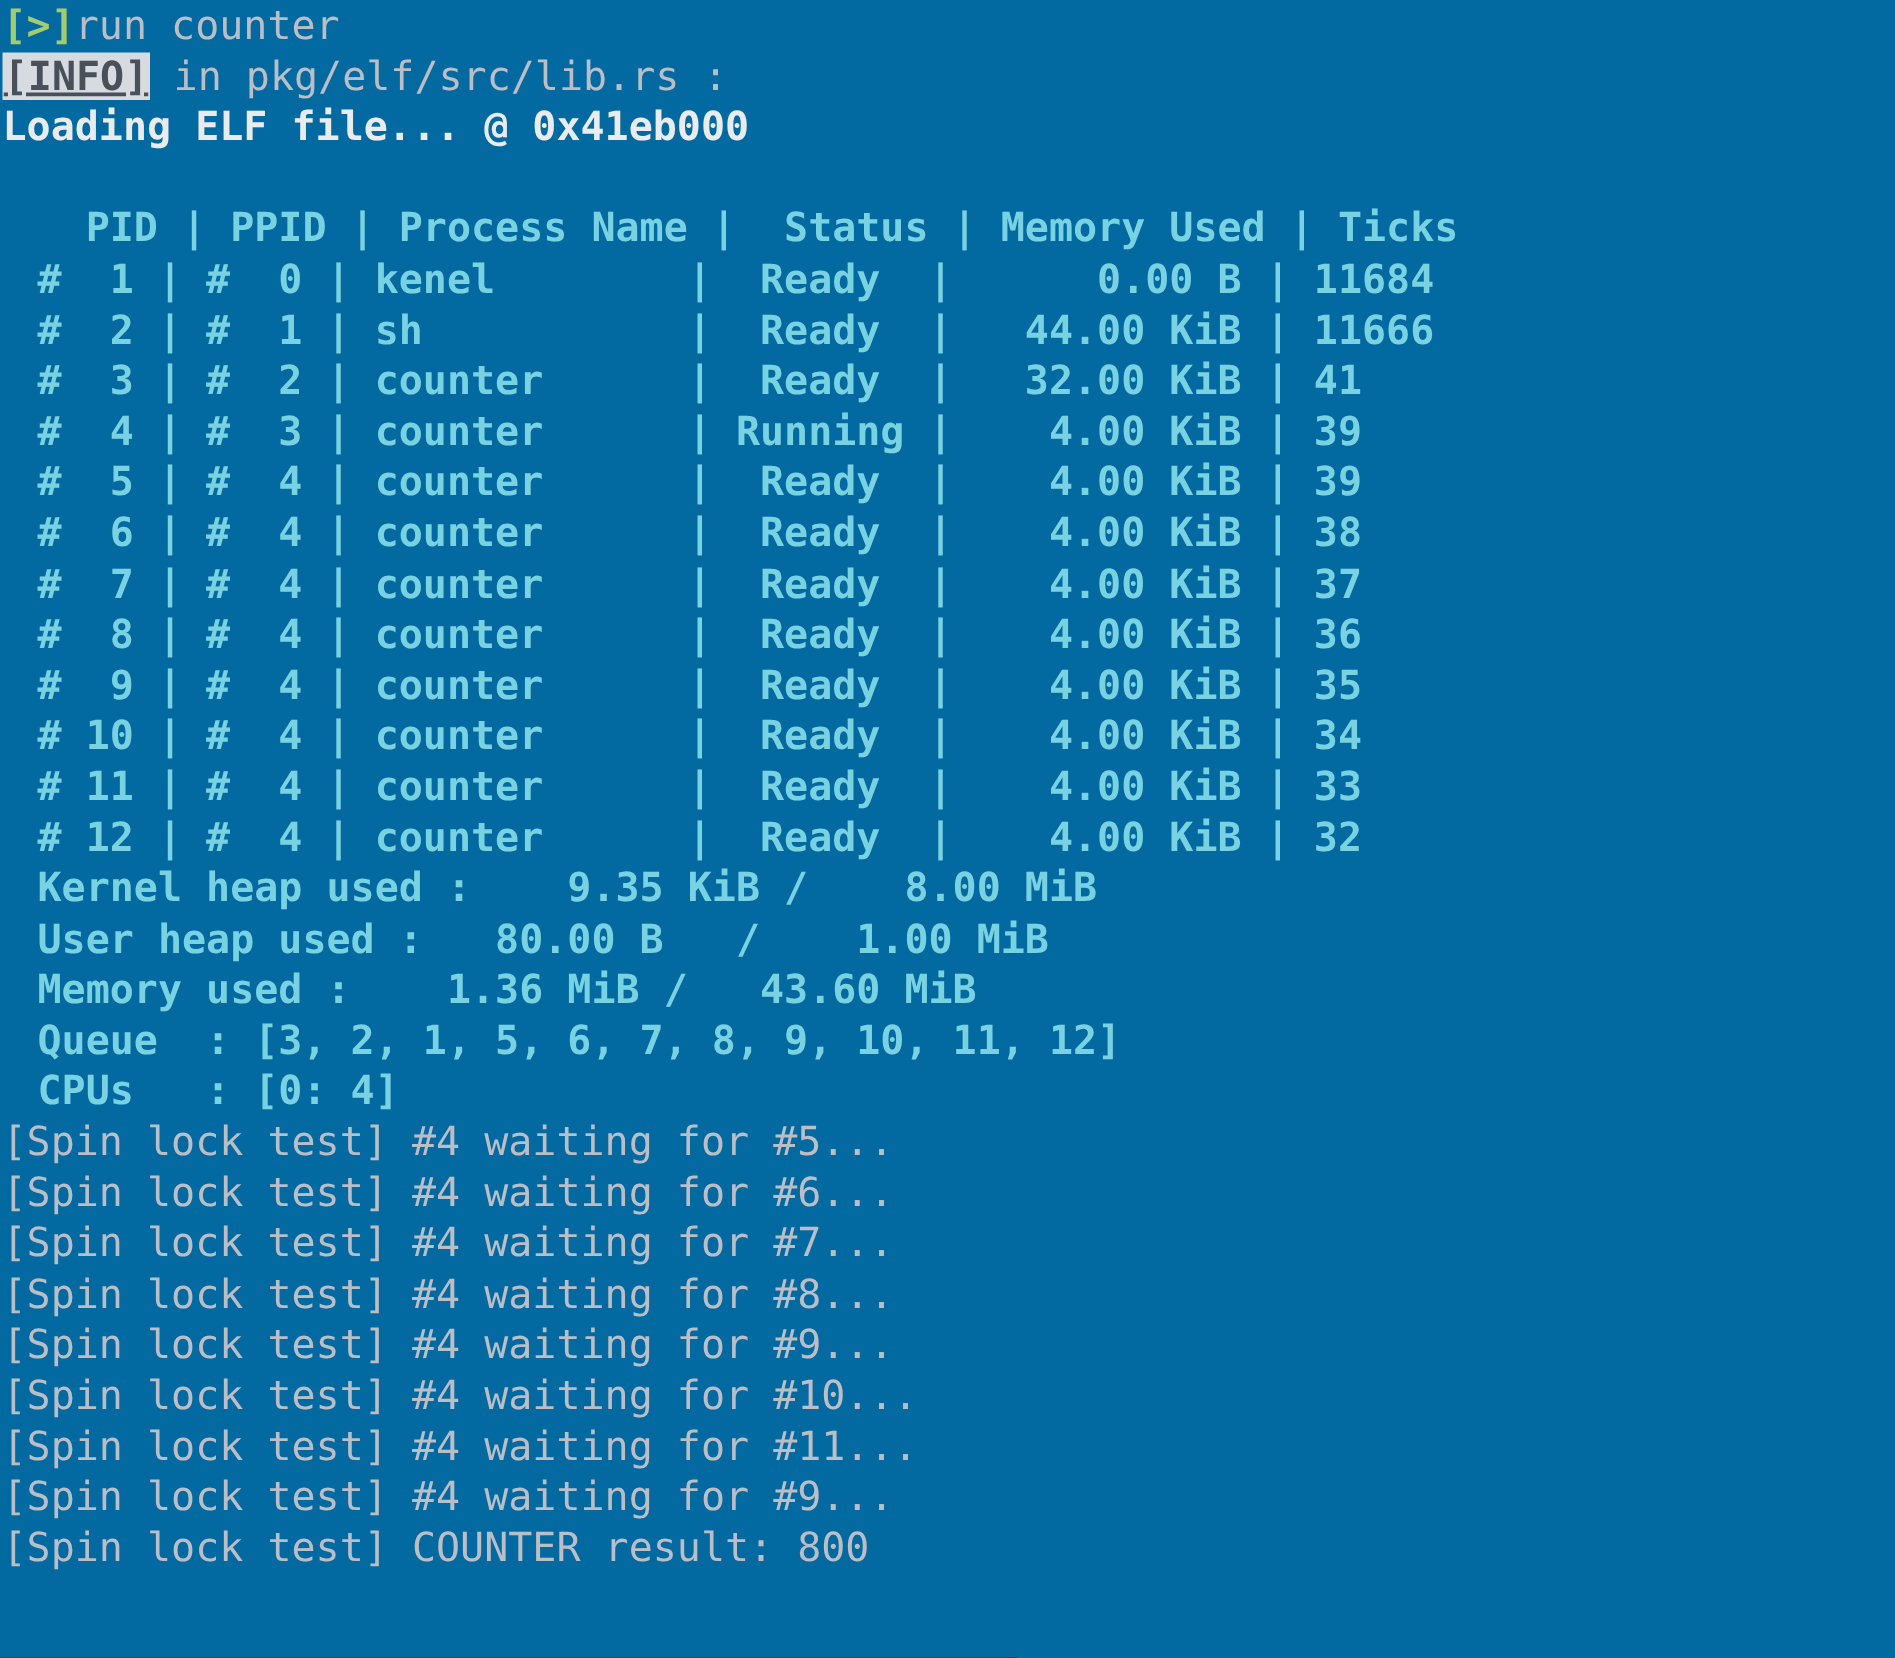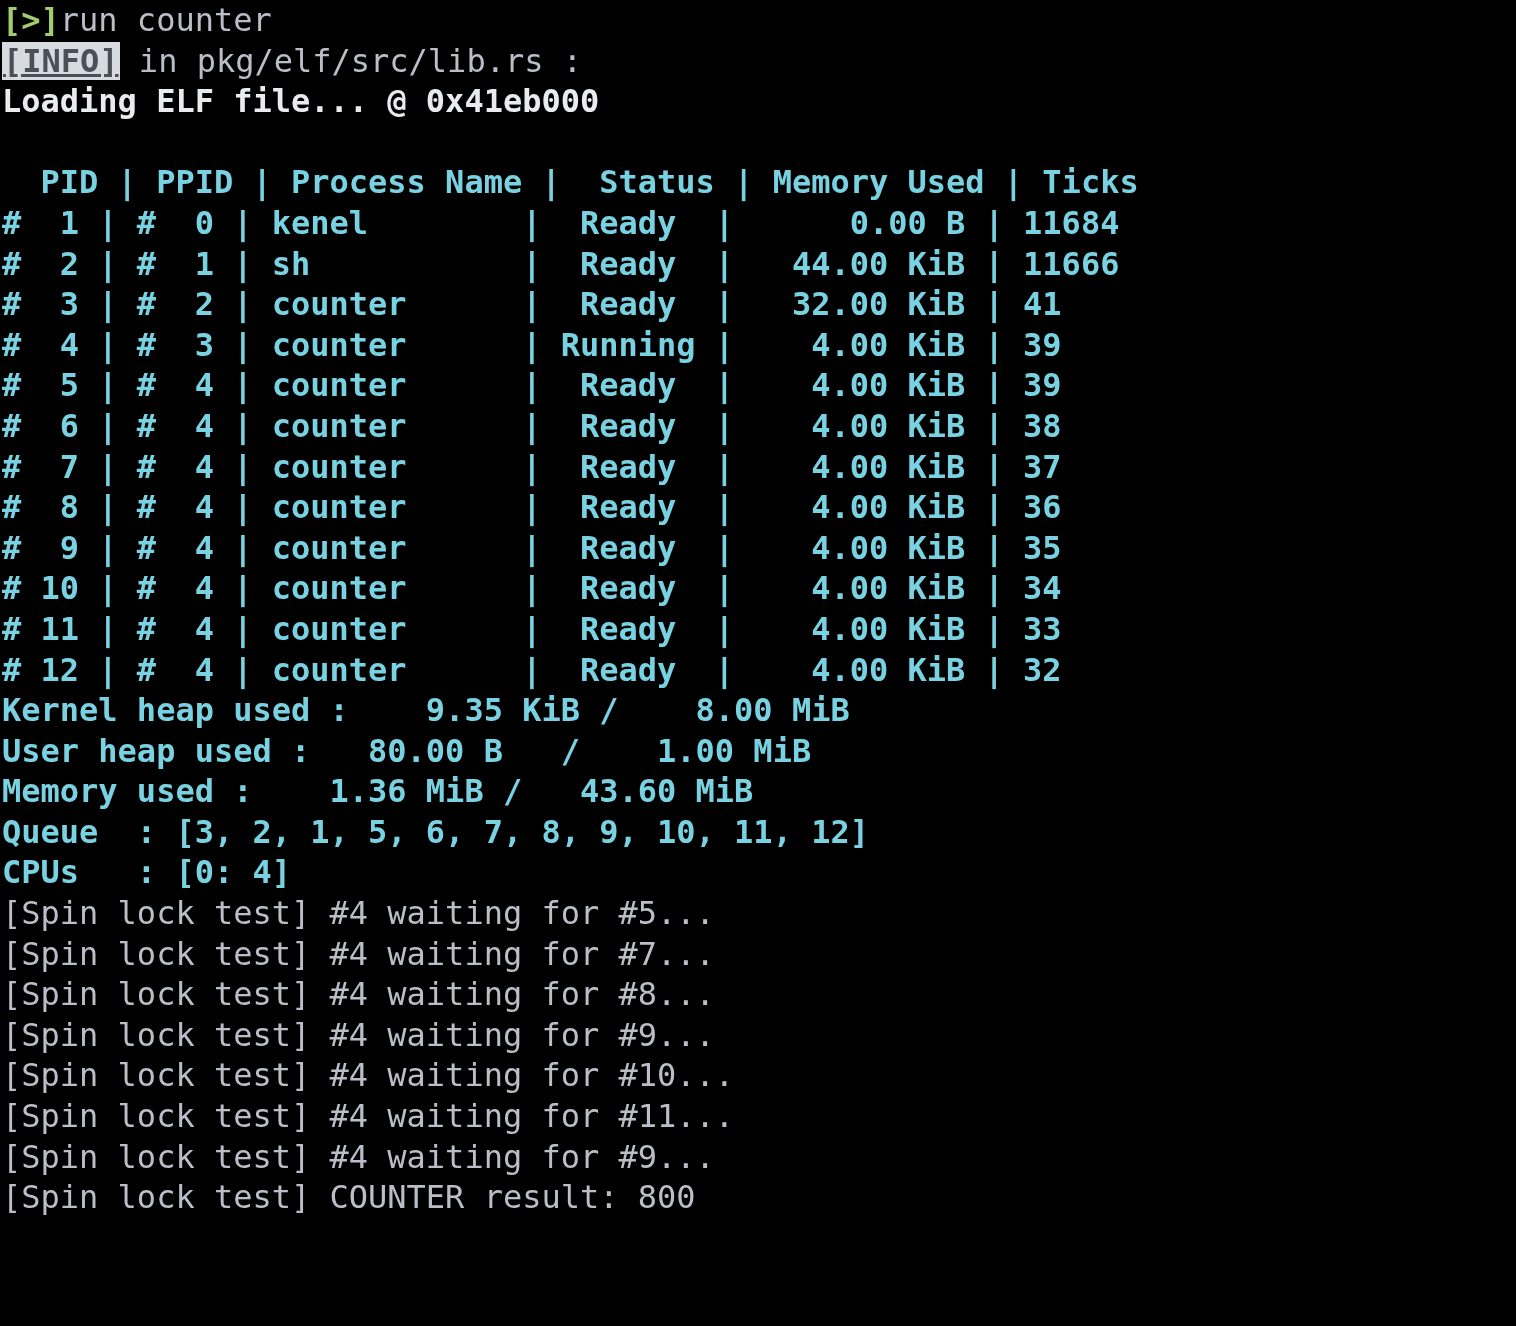--- a/index.html
+++ b/index.html
@@ -9,39 +9,39 @@
   }
   body {
     width: 1516px;
     height: 1326px;
     overflow: hidden;
     font-family: "DejaVu Sans Mono", monospace;
   }
   #terminal {
     width: 1516px;
     height: 1326px;
-    background: #000000;
+    background: #0369a1;
     padding: 0;
     box-sizing: border-box;
     position: relative;
   }
   .line {
     height: 40.6px;
     line-height: 40.6px;
     font-size: 32px;
     letter-spacing: 0px;
     white-space: pre;
     padding-left: 2px;
     box-sizing: border-box;
     font-family: "DejaVu Sans Mono", monospace;
   }
   .gray   { color: #b9bec7; font-weight: 400; }
   .green  { color: #a3cc6e; font-weight: 700; }
   .white  { color: #e9ecef; font-weight: 700; }
-  .cyan   { color: #79d2e2; font-weight: 700; }
+  .cyan   { color: #79d2e2; font-weight: 700; margin-left: 28px; }
   .badge {
     background: #d7dbe0;
     color: #4a505a;
     font-weight: 700;
     padding: 0 1px;
     text-decoration: underline;
   }
   .blank { height: 40.6px; }
   .seg { white-space: pre; }
 </style>
@@ -74,20 +74,21 @@
   <div class="line"><span class="cyan seg"># 11 | #  4 | counter      |  Ready  |    4.00 KiB | 33</span></div>
   <div class="line"><span class="cyan seg"># 12 | #  4 | counter      |  Ready  |    4.00 KiB | 32</span></div>
 
   <div class="line"><span class="cyan seg">Kernel heap used :    9.35 KiB /    8.00 MiB</span></div>
   <div class="line"><span class="cyan seg">User heap used :   80.00 B   /    1.00 MiB</span></div>
   <div class="line"><span class="cyan seg">Memory used :    1.36 MiB /   43.60 MiB</span></div>
   <div class="line"><span class="cyan seg">Queue  : [3, 2, 1, 5, 6, 7, 8, 9, 10, 11, 12]</span></div>
   <div class="line"><span class="cyan seg">CPUs   : [0: 4]</span></div>
 
   <div class="line"><span class="gray seg">[Spin lock test] #4 waiting for #5...</span></div>
+  <div class="line"><span class="gray seg">[Spin lock test] #4 waiting for #6...</span></div>
   <div class="line"><span class="gray seg">[Spin lock test] #4 waiting for #7...</span></div>
   <div class="line"><span class="gray seg">[Spin lock test] #4 waiting for #8...</span></div>
   <div class="line"><span class="gray seg">[Spin lock test] #4 waiting for #9...</span></div>
   <div class="line"><span class="gray seg">[Spin lock test] #4 waiting for #10...</span></div>
   <div class="line"><span class="gray seg">[Spin lock test] #4 waiting for #11...</span></div>
   <div class="line"><span class="gray seg">[Spin lock test] #4 waiting for #9...</span></div>
   <div class="line"><span class="gray seg">[Spin lock test] COUNTER result: 800</span></div>
 
 </div>
 

